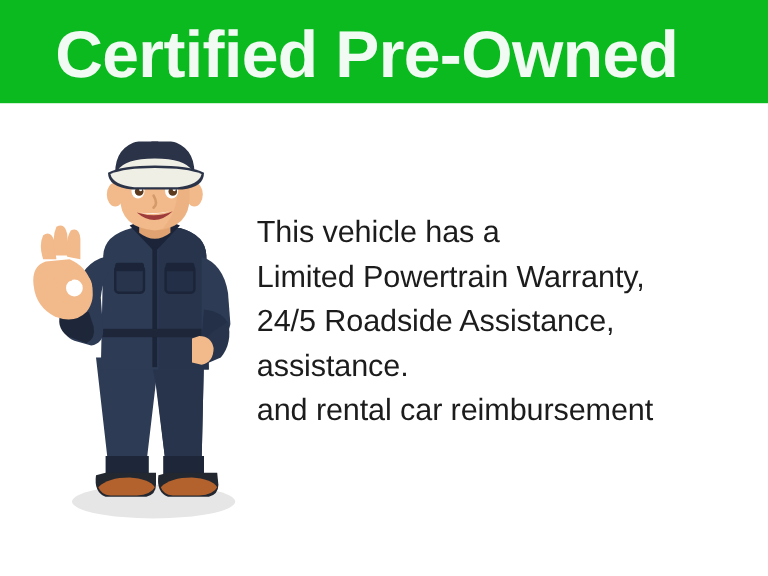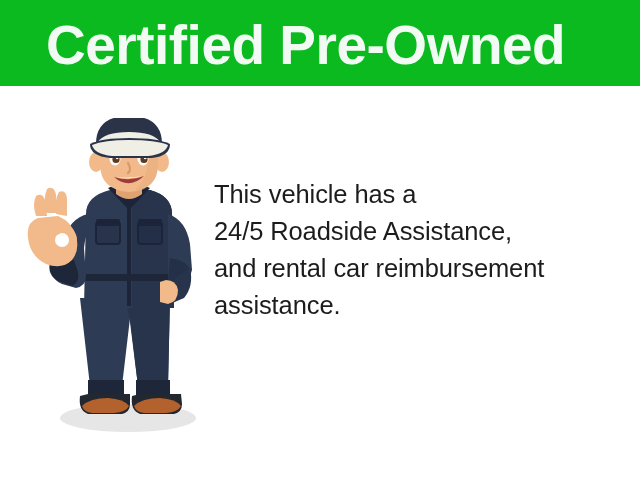--- a/index.html
+++ b/index.html
@@ -168,18 +168,19 @@
 
       <path d="M72 26 Q72 38 92 40 L134 40 Q152 38 152 26 Q140 20 111 20 Q84 20 72 26 Z" fill="#2b3348"></path>
       <path d="M74 27 Q76 36 94 38 L130 38 Q148 36 150 27 Q138 22 111 22 Q86 22 74 27 Z" fill="#efefe6"></path>
 
       <circle cx="111" cy="-1" r="3" fill="#2b3348"></circle>
     </svg>
   </div>
 
   <div class="body-text">
     <span class="body-line">This vehicle has a</span>
+    <span class="body-line">Limited Powertrain Warranty,</span>
     <span class="body-line">24/5 Roadside Assistance,</span>
+    <span class="body-line">assistance.</span>
     <span class="body-line">and rental car reimbursement</span>
-    <span class="body-line">assistance.</span>
   </div>
 
 </div>
 
 </body></html>

